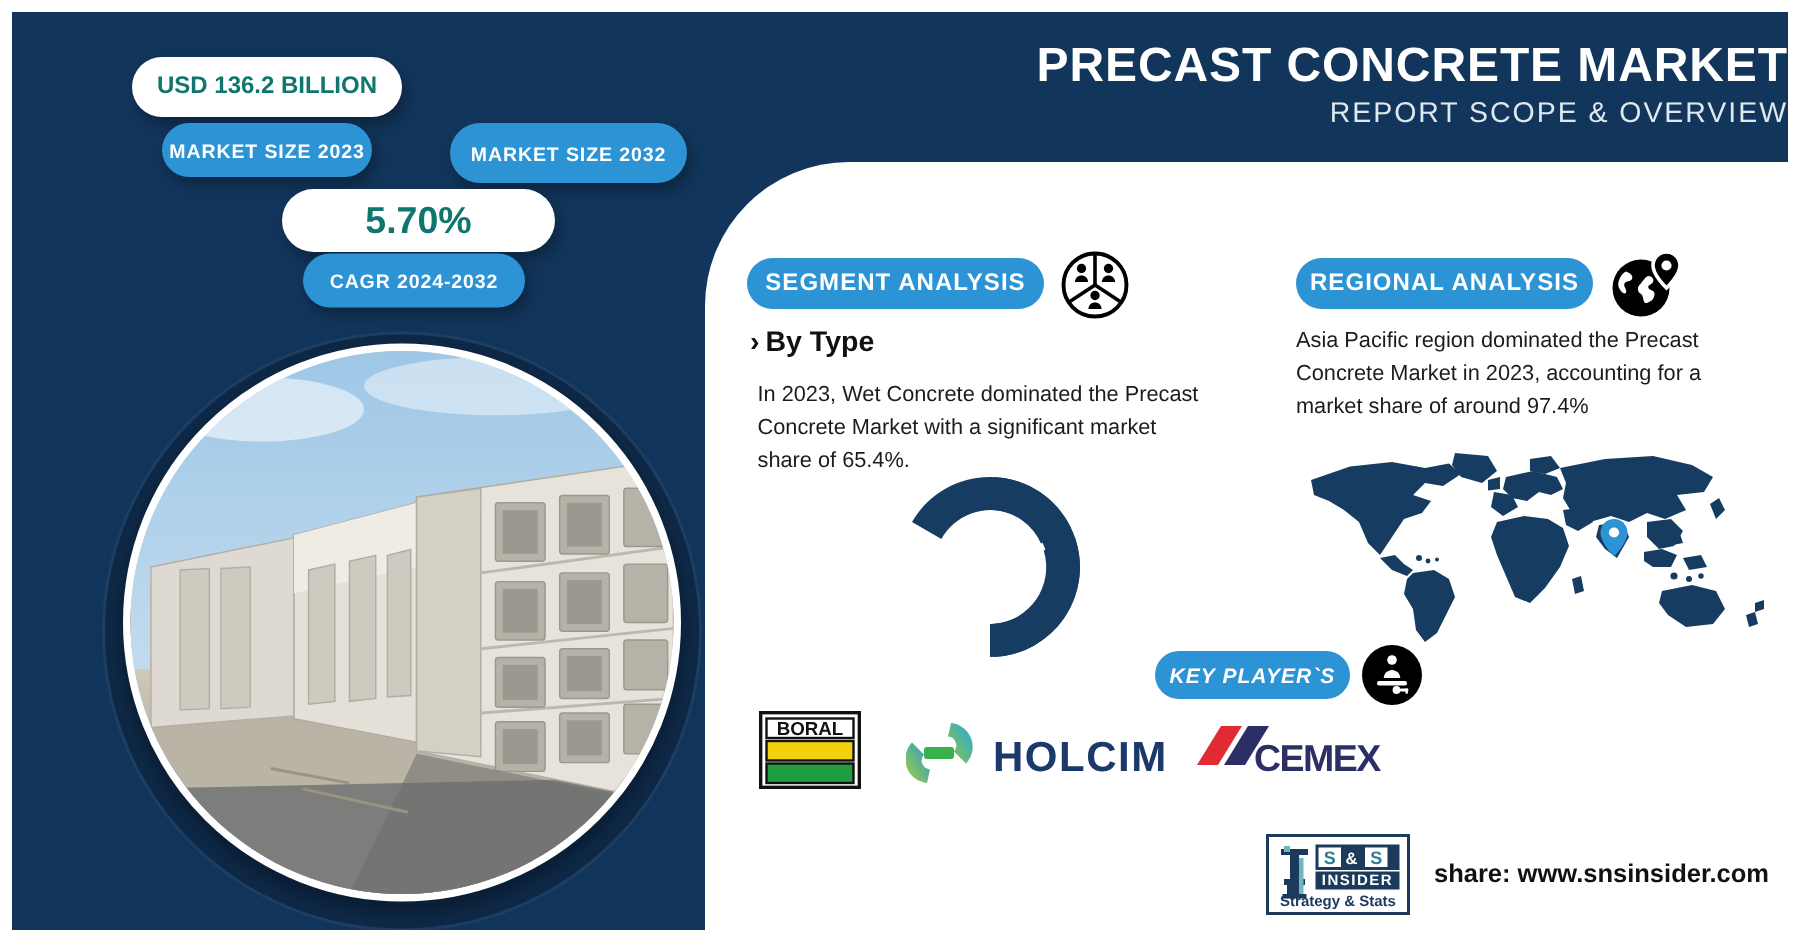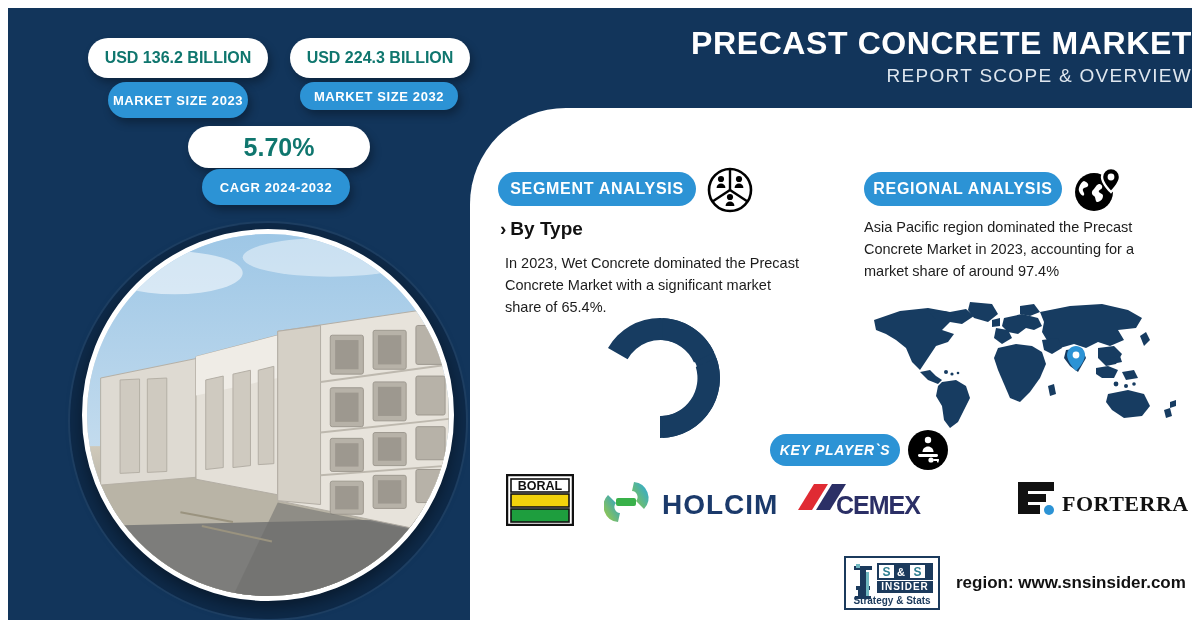--- a/index.html
+++ b/index.html
@@ -57,21 +57,21 @@
     position:absolute;
     background:#2c93d5; color:#ffffff;
     border-radius:20px;
     display:flex; align-items:center; justify-content:center;
     font-weight:bold; letter-spacing:.6px;
     box-shadow:3px 5px 9px rgba(0,0,0,.30);
   }
   #ms23-val { left:80px; top:30px; width:180px; height:40px; font-size:16px; }
   #ms23-lbl { left:100px; top:74px; width:140px; height:36px; font-size:13px; }
   #ms32-val { left:282px; top:30px; width:180px; height:40px; font-size:16px; }
-  #ms32-lbl { left:292px; top:74px; width:158px; height:28px; font-size:13px; }
+  #ms32-lbl { left:292px; top:74px; width:158px; height:40px; font-size:13px; }
   #cagr-val { left:180px; top:118px; width:182px; height:42px; font-size:25px; }
   #cagr-lbl { left:194px; top:161px; width:148px; height:36px; font-size:13px; }
 
   
   #photo-ring {
     position:absolute; left:62px; top:215px;
     width:396px; height:396px; border-radius:50%;
     background:#0e2a49;
     box-shadow:0 0 0 2px rgba(255,255,255,.05);
   }
@@ -141,21 +141,20 @@
 <div id="canvas">
   <div id="navy">
 
     <div id="header">
       <div id="title">PRECAST CONCRETE MARKET</div>
       <div id="subtitle">REPORT SCOPE &amp; OVERVIEW</div>
     </div>
 
     <div class="pill-white" id="ms23-val">USD 136.2 BILLION</div>
     <div class="pill-blue" id="ms23-lbl">MARKET SIZE 2023</div>
-    <div class="pill-white" id="ms32-val">USD 224.3 BILLION</div>
     <div class="pill-blue" id="ms32-lbl">MARKET SIZE 2032</div>
     <div class="pill-white" id="cagr-val">5.70%</div>
     <div class="pill-blue" id="cagr-lbl">CAGR 2024-2032</div>
 
     <div id="photo-ring">
       <div id="photo">
         <svg viewBox="0 0 372 372" preserveAspectRatio="xMidYMid slice">
           <defs>
             <linearGradient id="sky" x1="0" y1="0" x2="0" y2="1">
               <stop offset="0" stop-color="#9ec7e6"></stop>
@@ -390,30 +389,20 @@
     </div>
 
     <div class="logo" id="logo-cemex">
       <svg viewBox="0 0 162 42">
         <polygon points="4,28 20,2 34,2 18,28" fill="#e02b33"></polygon>
         <polygon points="22,28 38,2 52,2 36,28" fill="#2b2f66"></polygon>
         <text x="42" y="32" font-family="Liberation Sans, sans-serif" font-size="25" font-weight="bold" fill="#2b2f66" letter-spacing="-1">CEMEX</text>
       </svg>
     </div>
 
-    <div class="logo" id="logo-forterra">
-      <svg viewBox="0 0 182 44">
-        <rect x="2" y="4" width="10" height="32" fill="#111"></rect>
-        <rect x="12" y="4" width="26" height="9" fill="#111"></rect>
-        <rect x="12" y="16" width="18" height="8" fill="#111"></rect>
-        <rect x="12" y="27" width="12" height="9" fill="#111"></rect>
-        <circle cx="33" cy="32" r="5" fill="#2c93d5"></circle>
-        <text x="46" y="33" font-family="Liberation Serif, serif" font-size="22" font-weight="bold" fill="#111" letter-spacing="0.5">FORTERRA</text>
-      </svg>
-    </div>
 
     <div id="footer">
       <div id="ss-logo">
         <svg viewBox="0 0 96 54">
           <rect x="1" y="1" width="94" height="52" fill="#fff" stroke="#1b3a5c" stroke-width="2"></rect>
           <g fill="#1b3a5c">
             <rect x="10" y="10" width="18" height="4"></rect>
             <rect x="16" y="14" width="6" height="16"></rect>
             <rect x="12" y="30" width="14" height="4"></rect>
             <rect x="14" y="34" width="10" height="6"></rect>
@@ -427,17 +416,17 @@
           <rect x="35" y="9" width="15" height="13" fill="#fff"></rect>
           <text x="42.5" y="20" text-anchor="middle" font-family="Liberation Sans, sans-serif" font-size="12" font-weight="bold" fill="#2e7f91">S</text>
           <text x="57" y="20" text-anchor="middle" font-family="Liberation Sans, sans-serif" font-size="11" font-weight="bold" fill="#fff">&amp;</text>
           <rect x="66" y="9" width="15" height="13" fill="#fff"></rect>
           <text x="73.5" y="20" text-anchor="middle" font-family="Liberation Sans, sans-serif" font-size="12" font-weight="bold" fill="#2e7f91">S</text>
           <rect x="33" y="25" width="56" height="12" fill="#1b3a5c"></rect>
           <text x="61" y="34" text-anchor="middle" font-family="Liberation Sans, sans-serif" font-size="10" font-weight="bold" fill="#fff" letter-spacing="1">INSIDER</text>
           <text x="48" y="48" text-anchor="middle" font-family="Liberation Sans, sans-serif" font-size="10" font-weight="bold" fill="#1b3a5c">Strategy &amp; Stats</text>
         </svg>
       </div>
-      <div id="src-text">region: www.snsinsider.com</div>
+      <div id="src-text">share: www.snsinsider.com</div>
     </div>
 
   </div>
 </div>
 
 </body></html>

